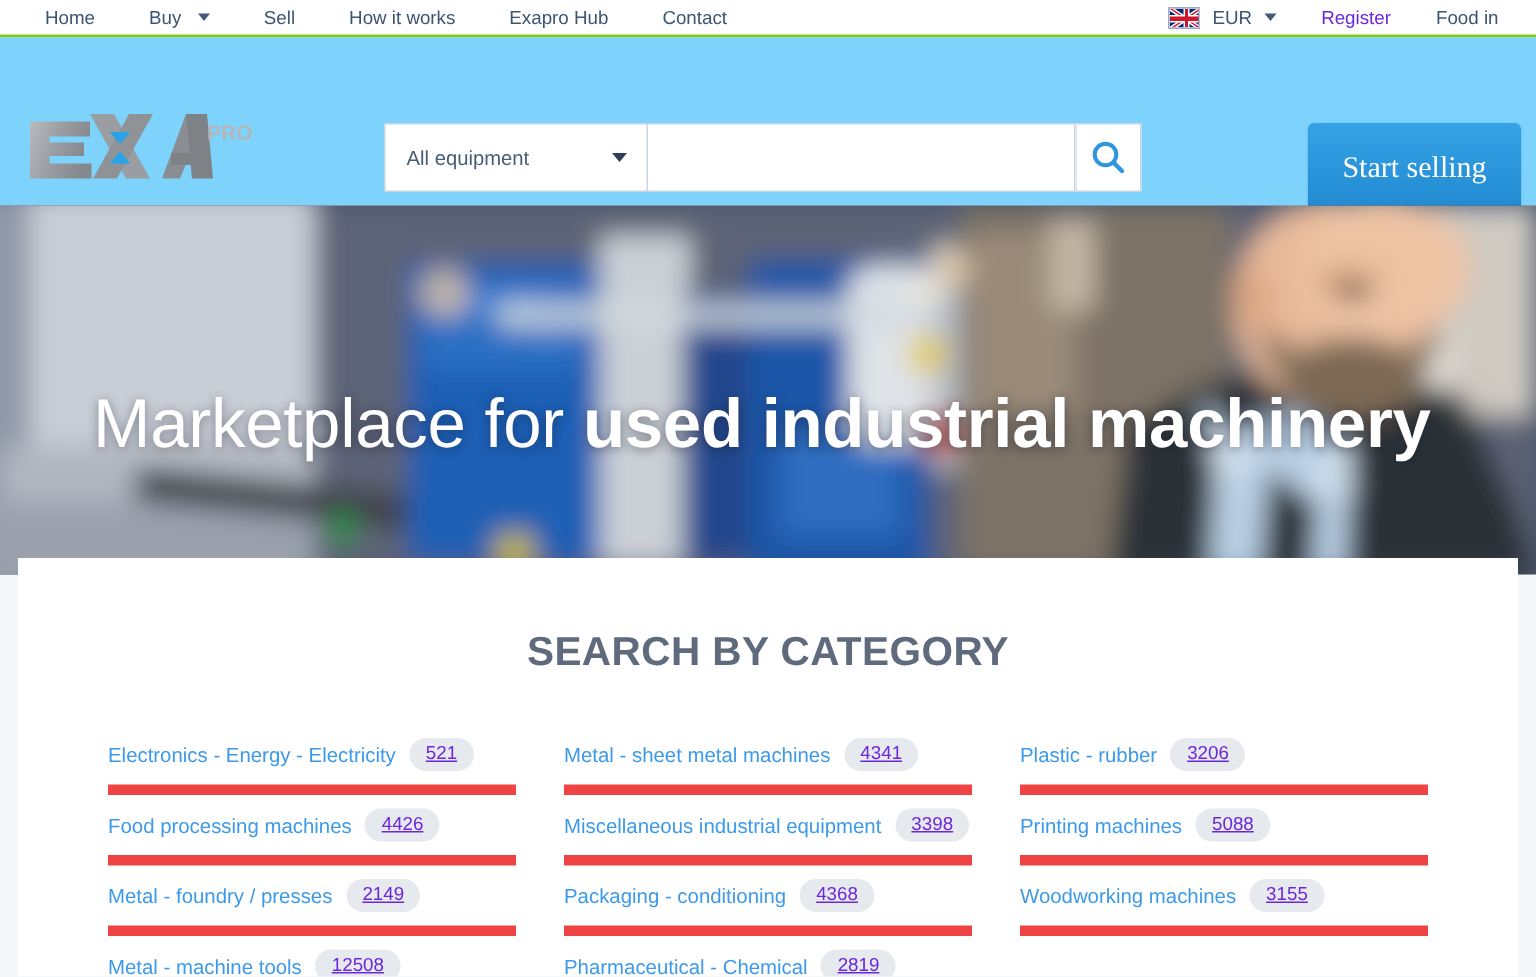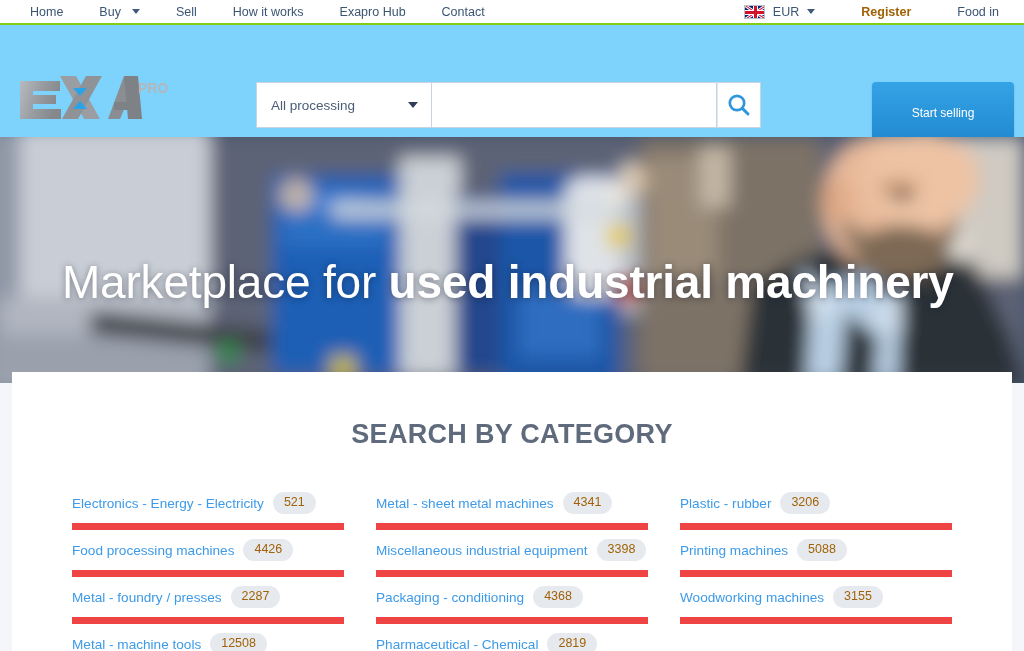--- a/index.html
+++ b/index.html
@@ -39,32 +39,32 @@
     border-left: 4.5px solid transparent;
     border-right: 4.5px solid transparent;
     border-top: 5px solid #41597a;
     display: inline-block;
   }
   .topright {
     position: absolute;
     right: 10px;
     display: flex;
     align-items: center;
-    gap: 16px;
+    gap: 0px;
   }
   .topright-item {
     color: #3b5573;
     padding: 0 15px;
     cursor: pointer;
     display: flex;
     align-items: center;
     gap: 8px;
     white-space: nowrap;
   }
-  .topright-item.bold { font-weight: bold; color: #a16207; text-align: right; }
+  .topright-item.bold { font-weight: normal; color: #6d28d9; text-align: right; }
   .flag {
     width: 21px; height: 14px;
     position: relative;
     overflow: hidden;
     background: #00247d;
     border: 0.5px solid #b9c2cd;
     flex: 0 0 auto;
   }
   .flag i { position: absolute; display: block; }
   .fd1 { width: 29px; height: 2.6px; background: #fff; top: 5.7px; left: -4px;
@@ -141,22 +141,22 @@
     cursor: pointer;
   }
   .start-selling {
     position: absolute;
     right: 10px; top: 57px;
     width: 142px; height: 61px;
     background: linear-gradient(#35a3e6, #2088cf);
     border: none;
     border-radius: 4px;
     color: #fff;
-    font-size: 12px;
-    font-family: Liberation Sans, sans-serif;
+    font-size: 20px;
+    font-family: Liberation Serif, serif;
     cursor: pointer;
     box-shadow: 0 1px 2px rgba(0,0,0,0.18);
   }
 
   
   .hero {
     height: 246px;
     position: relative;
     overflow: hidden;
     background: #49556b;
@@ -207,25 +207,26 @@
     cursor: pointer;
     white-space: nowrap;
     text-align: center;
   }
   .cat-name {
     color: #3d9ae8;
     font-size: 13.6px;
   }
   .badge {
     background: #e6eaef;
-    color: #a16207;
+    color: #6d28d9;
     font-size: 12.5px;
     border-radius: 11px;
     padding: 4px 11px 5px 11px;
     line-height: 1;
+    text-decoration: underline;
   }
 </style>
 </head>
 <body>
 
 <div class="topbar">
   <div class="topnav">
     <div class="topnav-item">
       <span>Home</span>
     </div>
@@ -294,21 +295,21 @@
 
       <path d="M57,19 L71,19 L64,27 Z" fill="#29a3e8"></path>
       <path d="M57,40 L71,40 L64,32 Z" fill="#29a3e8"></path>
 
       <text x="122" y="24" font-family="Liberation Sans, sans-serif" font-size="14" font-weight="bold" fill="#b3b7bb">PRO</text>
     </svg>
   </div>
 
   <div class="searchwrap">
     <div class="loc-select">
-      <span>All processing</span>
+      <span>All equipment</span>
       <span class="caret"></span>
     </div>
     <input class="search-input" type="text" value="" placeholder="" style="">
     <div class="search-btn">
       <svg width="26" height="26" viewBox="0 0 26 26">
         <circle cx="11" cy="11" r="7.2" fill="none" stroke="#2f96dd" stroke-width="2.7"></circle>
         <line x1="16.4" y1="16.4" x2="22" y2="22" stroke="#2f96dd" stroke-width="2.9" stroke-linecap="round"></line>
       </svg>
     </div>
   </div>
@@ -400,21 +401,21 @@
       <div class="cat-row">
         <span class="cat-name">Electronics - Energy - Electricity</span>
         <span class="badge">521</span>
       </div>
       <div class="cat-row">
         <span class="cat-name">Food processing machines</span>
         <span class="badge">4426</span>
       </div>
       <div class="cat-row">
         <span class="cat-name">Metal - foundry / presses</span>
-        <span class="badge">2287</span>
+        <span class="badge">2149</span>
       </div>
       <div class="cat-row">
         <span class="cat-name">Metal - machine tools</span>
         <span class="badge">12508</span>
       </div>
     </div>
 
     <div class="cat-col">
       <div class="cat-row">
         <span class="cat-name">Metal - sheet metal machines</span>

